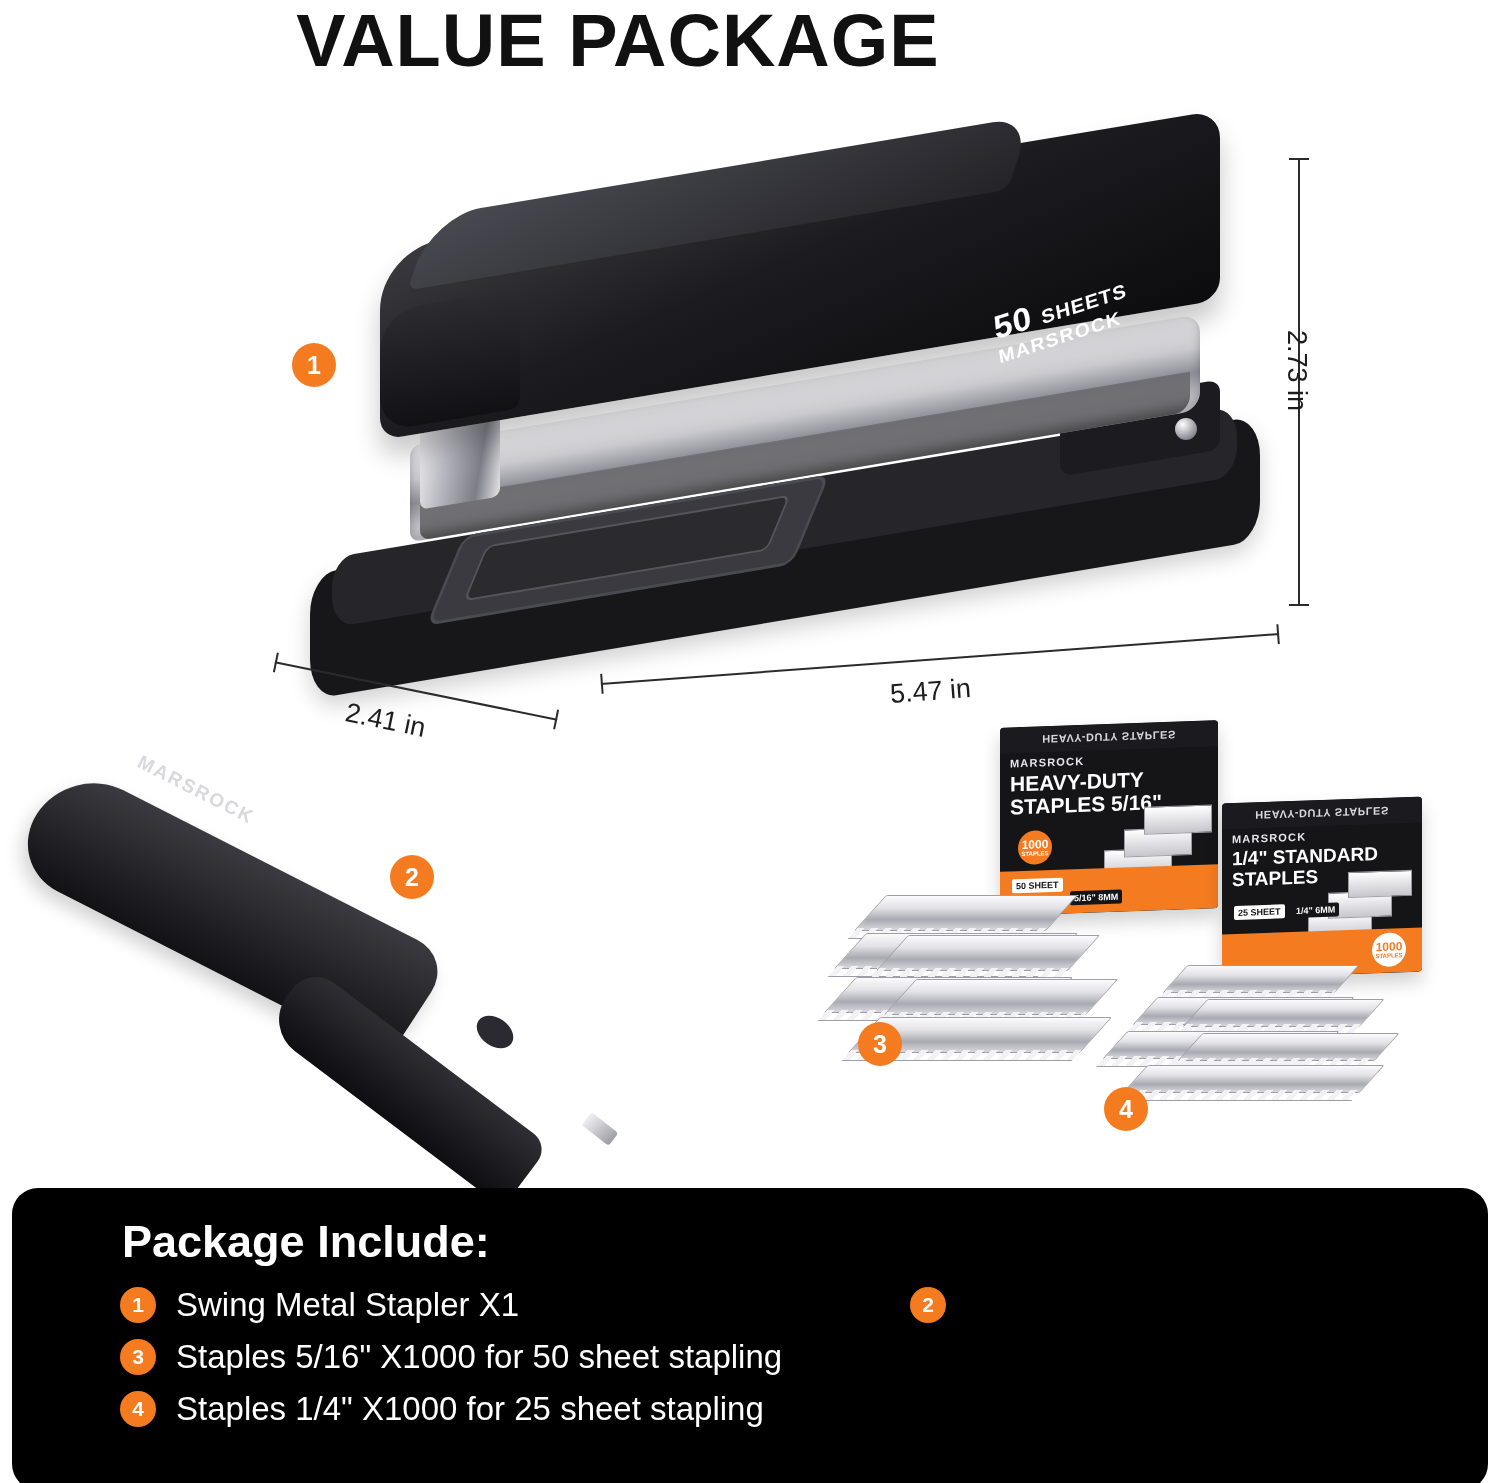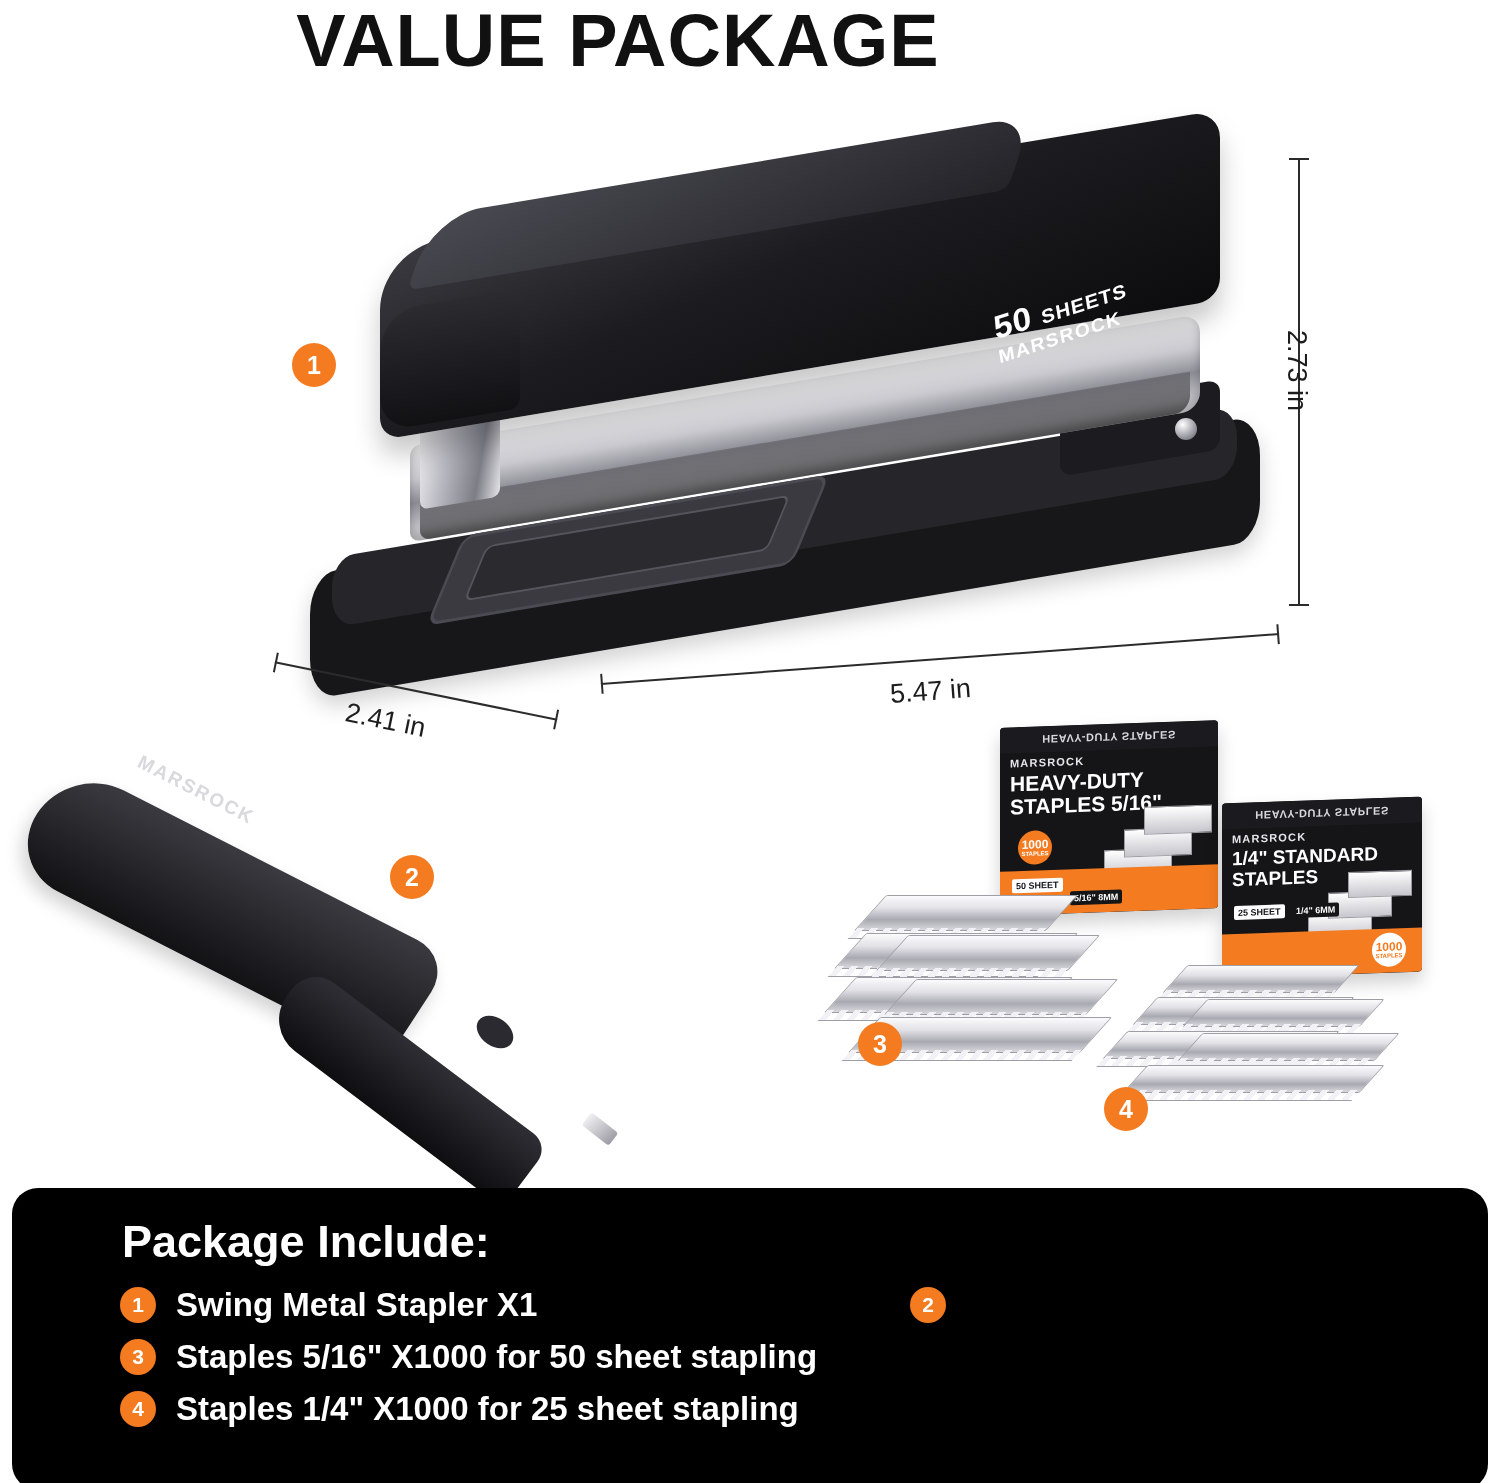--- a/index.html
+++ b/index.html
@@ -462,21 +462,20 @@
     color: #ffffff;
     font-size: 21px;
     font-weight: bold;
     display: flex; align-items: center; justify-content: center;
     flex: 0 0 auto;
     margin-right: 20px;
   }
   .pkg-item .txt {
     font-size: 33px;
     white-space: nowrap;
-    font-weight: bold;
   }
   .col-left { width: 790px; }
 </style>
 </head>
 <body>
 
 <div class="title">VALUE PACKAGE</div>
 
 <div class="stapler-wrap">
   <div class="st-base"></div>

